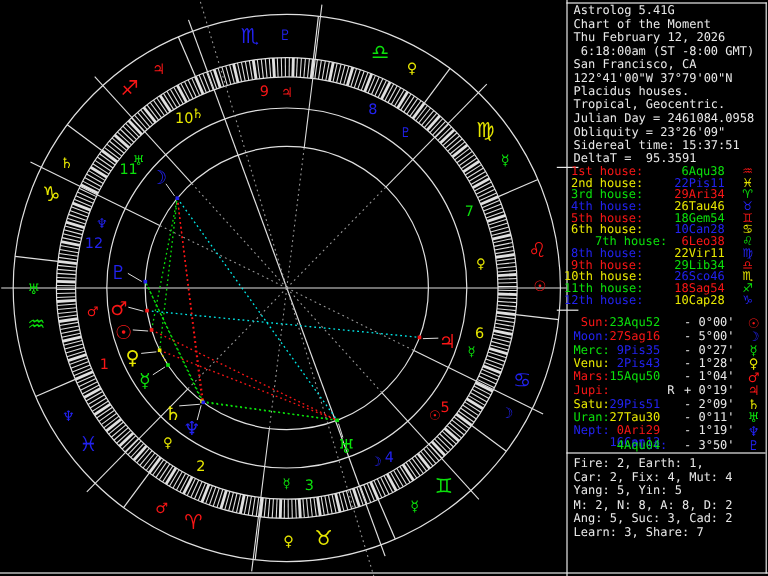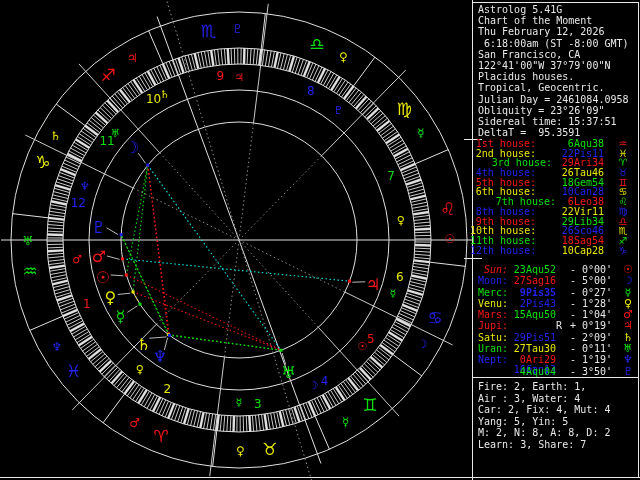--- a/index.html
+++ b/index.html
@@ -10,21 +10,21 @@
   #summary-block{left:478px;top:381px;line-height:11.6px;color:#e8e8e8;}
   #houses-block{position:absolute;left:470px;top:139px;}
   .hrow{position:relative;height:9.7px;line-height:9.7px;font-size:10px;}
   .hrow .lbl{position:absolute;left:0;width:66px;text-align:right;white-space:pre;}
   .hrow .val{position:absolute;left:66px;width:68px;text-align:right;white-space:pre;}
   .hrow .gly{position:absolute;left:140px;width:26px;text-align:center;
              font-family:"DejaVu Sans",sans-serif;font-size:10px;}
   #planets-block{position:absolute;left:478px;top:264px;}
   .prow{position:relative;height:11.3px;line-height:11.3px;font-size:10px;}
   .prow .lbl{position:absolute;left:0;width:30px;text-align:right;white-space:pre;}
-  .prow .val{position:absolute;left:30px;width:48px;text-align:right;white-space:pre;}
+  .prow .val{position:absolute;left:30px;width:48px;white-space:pre;}
   .prow .ret{position:absolute;left:78px;width:8px;color:#e8e8e8;}
   .prow .lat{position:absolute;left:92px;color:#e8e8e8;white-space:pre;}
   .prow .gly{position:absolute;left:142px;width:16px;text-align:center;
              font-family:"DejaVu Sans",sans-serif;font-size:11px;}
   .vline{position:absolute;background:#e8e8e8;width:1px;}
   .hline{position:absolute;background:#e8e8e8;height:1px;}
   #wheel-svg{position:absolute;left:0;top:0;}
 </style>
 </head>
 <body>
@@ -535,21 +535,21 @@
         <span class="lbl" style="color: rgb(248, 22, 22);">1st house:</span>
         <span class="val" style="color: rgb(11, 224, 11);"> 6Aqu38</span>
         <span class="gly" style="color: rgb(248, 22, 22);">♒</span>
       </div>
       <div class="hrow">
         <span class="lbl" style="color: rgb(232, 232, 0);">2nd house:</span>
         <span class="val" style="color: rgb(34, 34, 240);">22Pis11</span>
         <span class="gly" style="color: rgb(232, 232, 0);">♓</span>
       </div>
       <div class="hrow">
-        <span class="lbl" style="color: rgb(11, 224, 11); margin-left: 16px;">3rd house:</span>
+        <span class="lbl" style="color: rgb(11, 224, 11);">3rd house:</span>
         <span class="val" style="color: rgb(248, 22, 22);">29Ari34</span>
         <span class="gly" style="color: rgb(11, 224, 11);">♈</span>
       </div>
       <div class="hrow">
         <span class="lbl" style="color: rgb(34, 34, 240);">4th house:</span>
         <span class="val" style="color: rgb(232, 232, 0);">26Tau46</span>
         <span class="gly" style="color: rgb(34, 34, 240);">♉</span>
       </div>
       <div class="hrow">
         <span class="lbl" style="color: rgb(248, 22, 22);">5th house:</span>
@@ -587,36 +587,36 @@
         <span class="gly" style="color: rgb(11, 224, 11);">♐</span>
       </div>
       <div class="hrow">
         <span class="lbl" style="color: rgb(34, 34, 240);">12th house:</span>
         <span class="val" style="color: rgb(232, 232, 0);">10Cap28</span>
         <span class="gly" style="color: rgb(34, 34, 240);">♑</span>
       </div>
     </div>
 <div id="planets-block">
       <div class="prow">
-        <span class="lbl" style="color: rgb(248, 22, 22); font-style: italic;">Sun:</span>
+        <span class="lbl" style="color: rgb(248, 22, 22);">Sun:</span>
         <span class="val" style="color: rgb(11, 224, 11);">23Aqu52</span>
         <span class="ret"></span>
         <span class="lat">- 0°00'</span>
         <span class="gly" style="color: rgb(248, 22, 22);">☉</span>
       </div>
       <div class="prow">
         <span class="lbl" style="color: rgb(34, 34, 240);">Moon:</span>
         <span class="val" style="color: rgb(248, 22, 22);">27Sag16</span>
         <span class="ret"></span>
         <span class="lat">- 5°00'</span>
         <span class="gly" style="color: rgb(34, 34, 240);">☽</span>
       </div>
       <div class="prow">
         <span class="lbl" style="color: rgb(11, 224, 11);">Merc:</span>
-        <span class="val" style="color: rgb(34, 34, 240); font-weight: bold;"> 9Pis35</span>
+        <span class="val" style="color: rgb(34, 34, 240);"> 9Pis35</span>
         <span class="ret"></span>
         <span class="lat">- 0°27'</span>
         <span class="gly" style="color: rgb(11, 224, 11);">☿</span>
       </div>
       <div class="prow">
         <span class="lbl" style="color: rgb(232, 232, 0);">Venu:</span>
         <span class="val" style="color: rgb(34, 34, 240);"> 2Pis43</span>
         <span class="ret"></span>
         <span class="lat">- 1°28'</span>
         <span class="gly" style="color: rgb(232, 232, 0);">♀</span>
@@ -657,15 +657,15 @@
         <span class="gly" style="color: rgb(34, 34, 240);">♆</span>
       </div>
       <div class="prow">
         <span class="lbl" style="color: rgb(34, 34, 240); margin-left: 48px;">Plut:</span>
         <span class="val" style="color: rgb(11, 224, 11);"> 4Aqu04</span>
         <span class="ret"></span>
         <span class="lat">- 3°50'</span>
         <span class="gly" style="color: rgb(34, 34, 240);">♇</span>
       </div>
     </div>
-<div class="txt" id="summary-block"><div>Fire: 2, Earth: 1,</div><div>Air : 3, Water: 4</div><div>Car: 2, Fix: 4, Mut: 4</div><div>Yang: 5, Yin: 5</div><div>M: 2, N: 8, A: 8, D: 2</div><div>Learn: 3, Share: 7</div></div>
+<div class="txt" id="summary-block"><div>Fire: 2, Earth: 1,</div><div>Car: 2, Fix: 4, Mut: 4</div><div>Yang: 5, Yin: 5</div><div>M: 2, N: 8, A: 8, D: 2</div><div>Ang: 5, Suc: 3, Cad: 2</div><div>Learn: 3, Share: 7</div></div>
 
 </div>
 
 </body></html>

